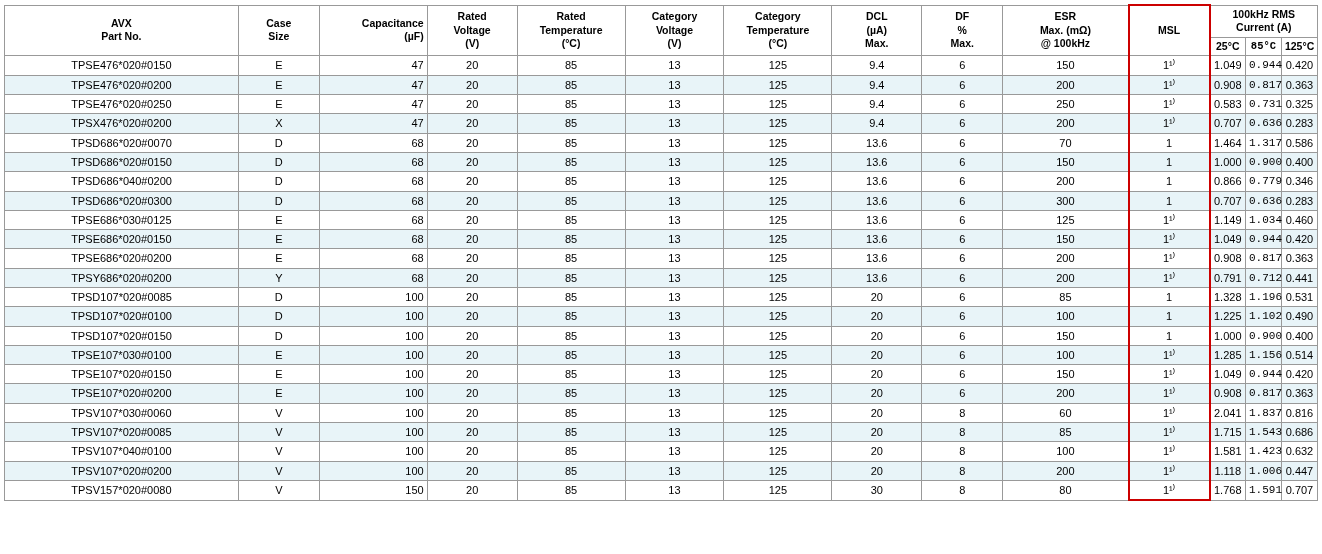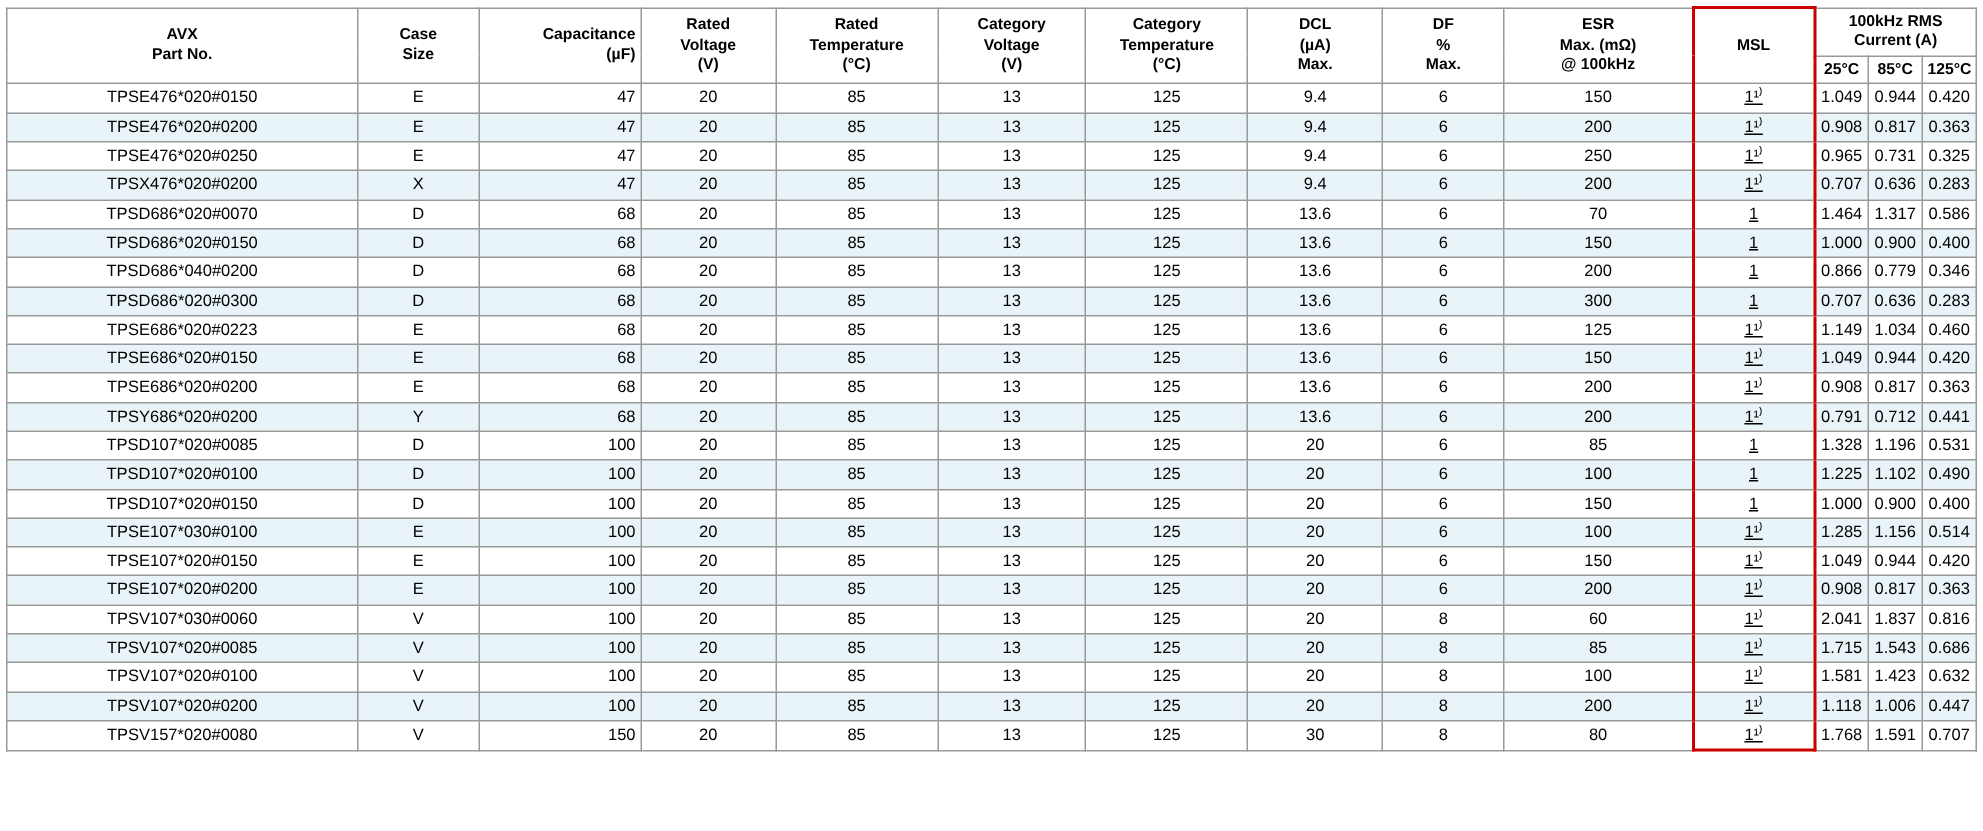--- a/index.html
+++ b/index.html
@@ -28,21 +28,20 @@
     }
     tbody tr:nth-child(even) {
       background: #e8f4f8;
     }
     tbody tr:nth-child(odd) {
       background: #fff;
     }
     .msl-col {
       border-left: 2px solid #cc0000 !important;
       border-right: 2px solid #cc0000 !important;
-      text-decoration: underline;
     }
     thead .msl-header {
       border-left: 2px solid #cc0000 !important;
       border-right: 2px solid #cc0000 !important;
       border-top: 2px solid #cc0000 !important;
     }
     tbody tr:last-child .msl-col {
       border-bottom: 2px solid #cc0000 !important;
     }
     .col-part { width: 13%; }
@@ -50,21 +49,21 @@
     .col-cap { width: 6%; text-align: right; }
     .col-rv { width: 5%; }
     .col-rt { width: 6%; }
     .col-cv { width: 5.5%; }
     .col-ct { width: 6%; }
     .col-dcl { width: 5%; }
     .col-df { width: 4.5%; }
     .col-esr { width: 7%; }
     .col-msl { width: 4.5%; }
     .col-25 { width: 6%; }
-    .col-85 { width: 6%; }
+    .col-85 { width: 6%; font-family: Liberation Mono, monospace; }
     .col-125 { width: 6%; margin-left: 40px; }
   </style>
 </head>
 <body>
 
 <table>
   <thead>
     <tr>
       <th class="col-part" rowspan="2">AVX<br>Part No.</th>
       <th class="col-case" rowspan="2">Case<br>Size</th>
@@ -123,21 +122,21 @@
         <td class="col-case">E</td>
         <td class="col-cap">47</td>
         <td class="col-rv">20</td>
         <td class="col-rt">85</td>
         <td class="col-cv">13</td>
         <td class="col-ct">125</td>
         <td class="col-dcl">9.4</td>
         <td class="col-df">6</td>
         <td class="col-esr">250</td>
         <td class="col-msl msl-col">1¹⁾</td>
-        <td class="col-25">0.965</td>
+        <td class="col-25">0.583</td>
         <td class="col-85">0.731</td>
         <td class="col-125">0.325</td>
       </tr>
       <tr>
         <td class="col-part">TPSX476*020#0200</td>
         <td class="col-case">X</td>
         <td class="col-cap">47</td>
         <td class="col-rv">20</td>
         <td class="col-rt">85</td>
         <td class="col-cv">13</td>
@@ -208,21 +207,21 @@
         <td class="col-ct">125</td>
         <td class="col-dcl">13.6</td>
         <td class="col-df">6</td>
         <td class="col-esr">300</td>
         <td class="col-msl msl-col">1</td>
         <td class="col-25">0.707</td>
         <td class="col-85">0.636</td>
         <td class="col-125">0.283</td>
       </tr>
       <tr>
-        <td class="col-part">TPSE686*020#0223</td>
+        <td class="col-part">TPSE686*030#0125</td>
         <td class="col-case">E</td>
         <td class="col-cap">68</td>
         <td class="col-rv">20</td>
         <td class="col-rt">85</td>
         <td class="col-cv">13</td>
         <td class="col-ct">125</td>
         <td class="col-dcl">13.6</td>
         <td class="col-df">6</td>
         <td class="col-esr">125</td>
         <td class="col-msl msl-col">1¹⁾</td>
@@ -400,21 +399,21 @@
         <td class="col-ct">125</td>
         <td class="col-dcl">20</td>
         <td class="col-df">8</td>
         <td class="col-esr">85</td>
         <td class="col-msl msl-col">1¹⁾</td>
         <td class="col-25">1.715</td>
         <td class="col-85">1.543</td>
         <td class="col-125">0.686</td>
       </tr>
       <tr>
-        <td class="col-part">TPSV107*020#0100</td>
+        <td class="col-part">TPSV107*040#0100</td>
         <td class="col-case">V</td>
         <td class="col-cap">100</td>
         <td class="col-rv">20</td>
         <td class="col-rt">85</td>
         <td class="col-cv">13</td>
         <td class="col-ct">125</td>
         <td class="col-dcl">20</td>
         <td class="col-df">8</td>
         <td class="col-esr">100</td>
         <td class="col-msl msl-col">1¹⁾</td>

